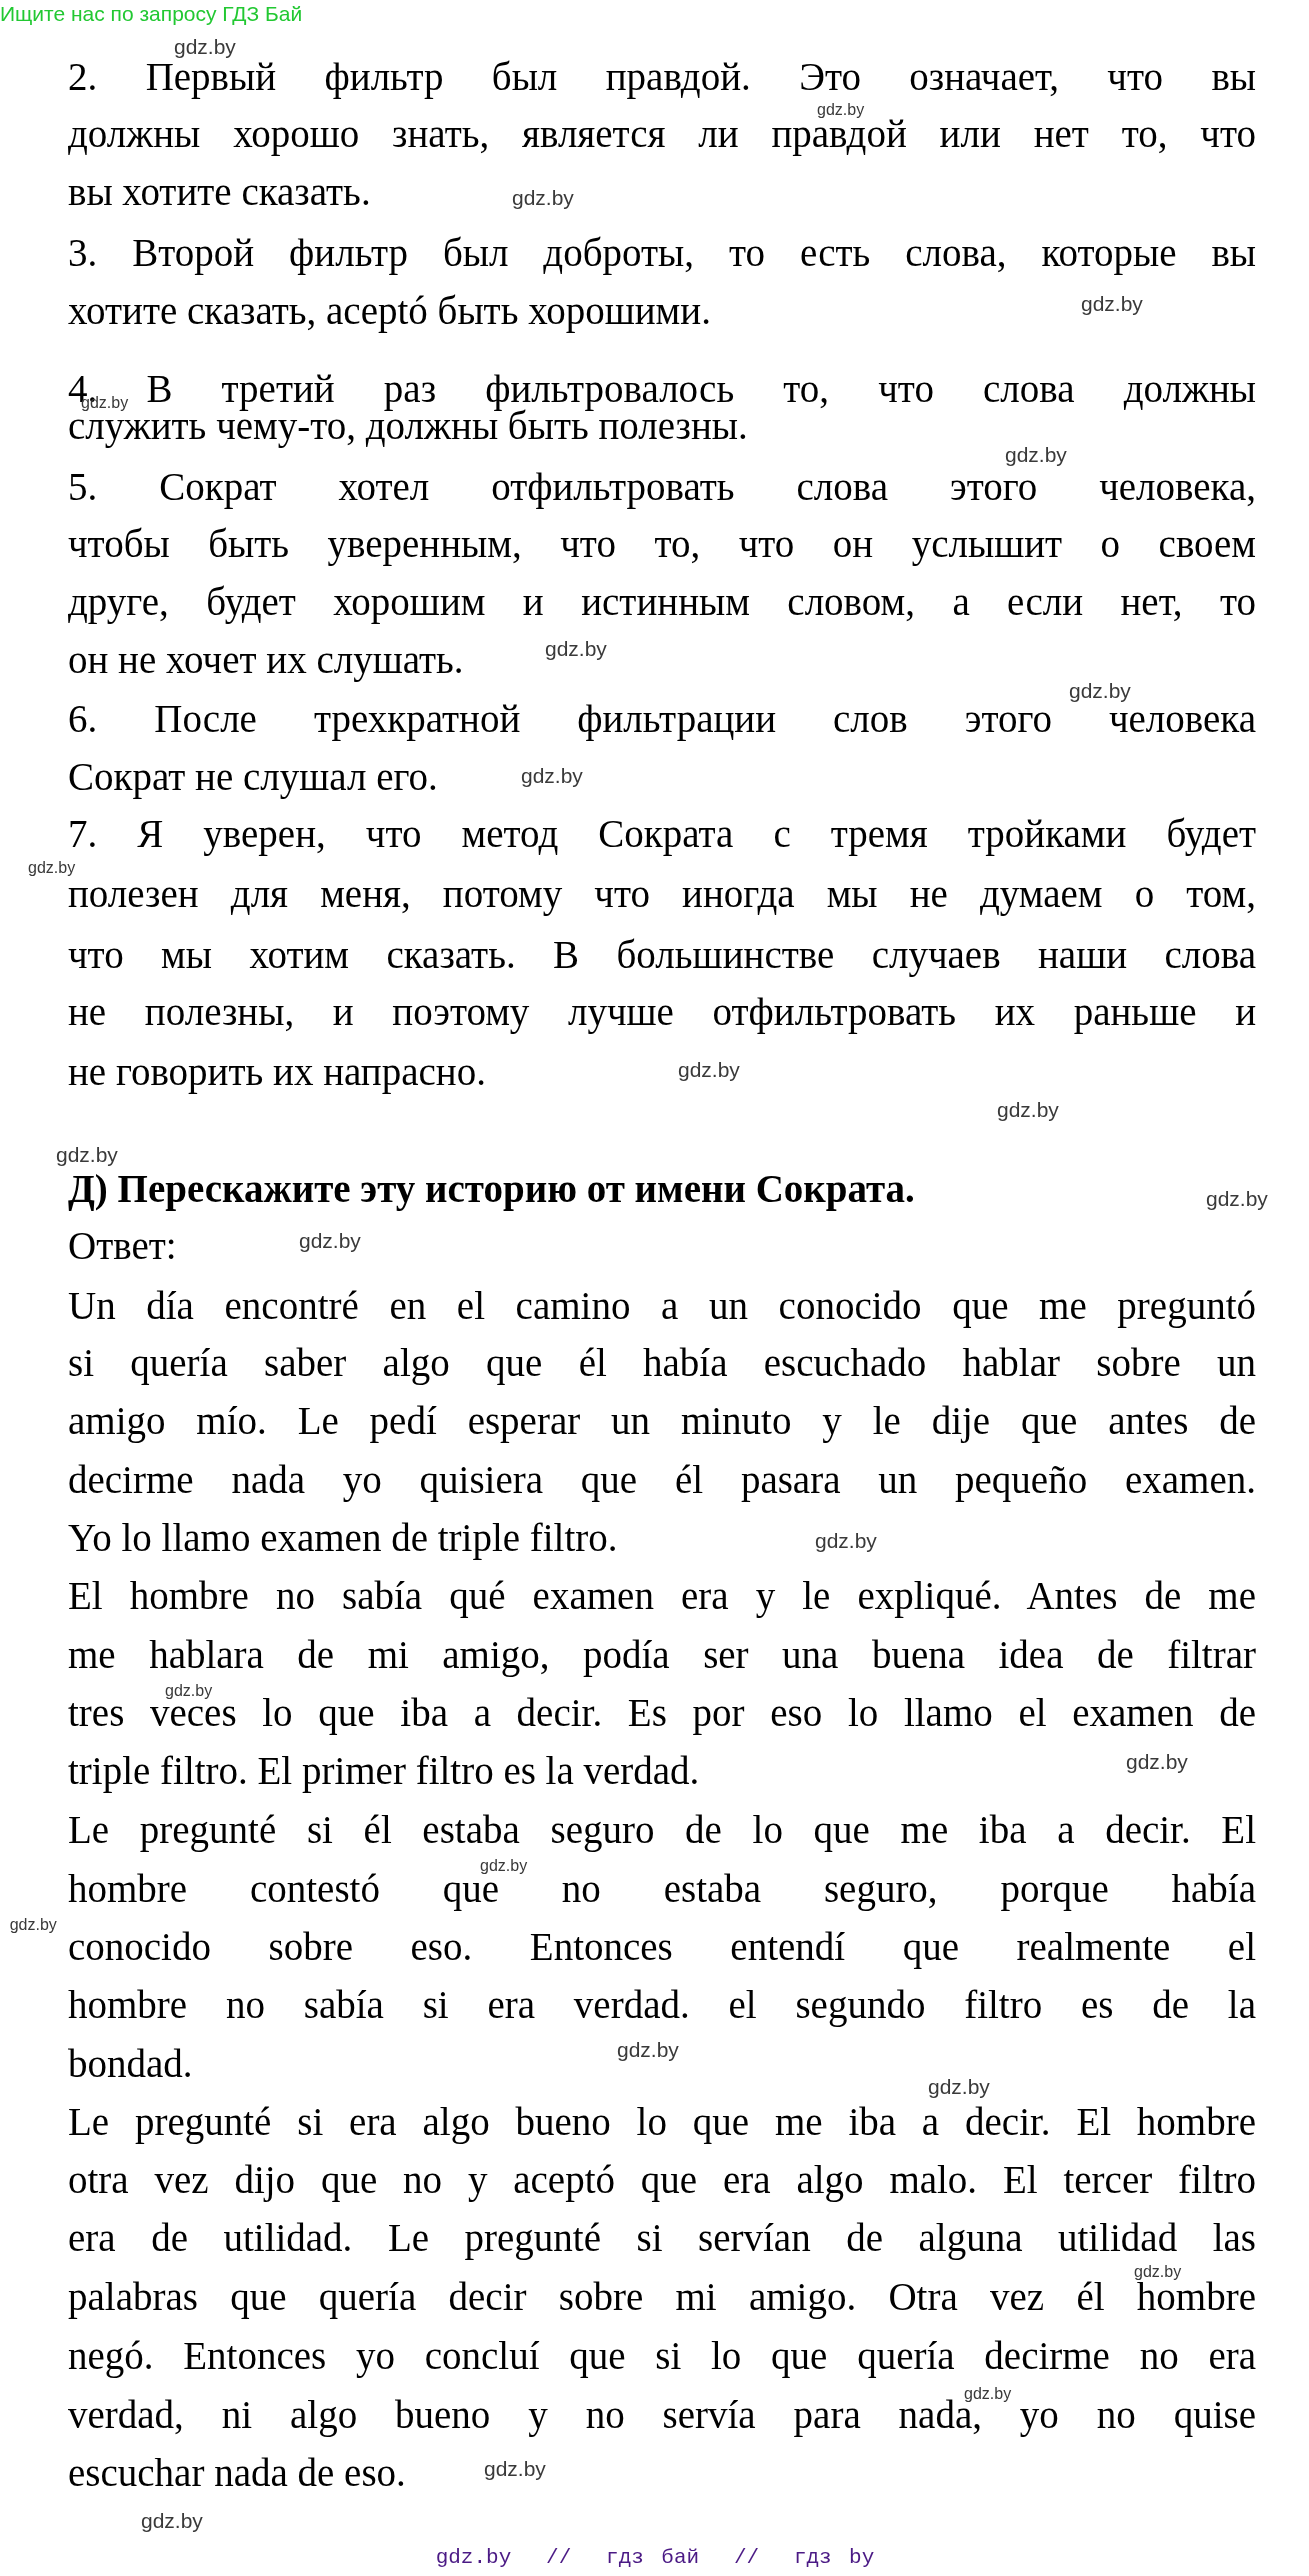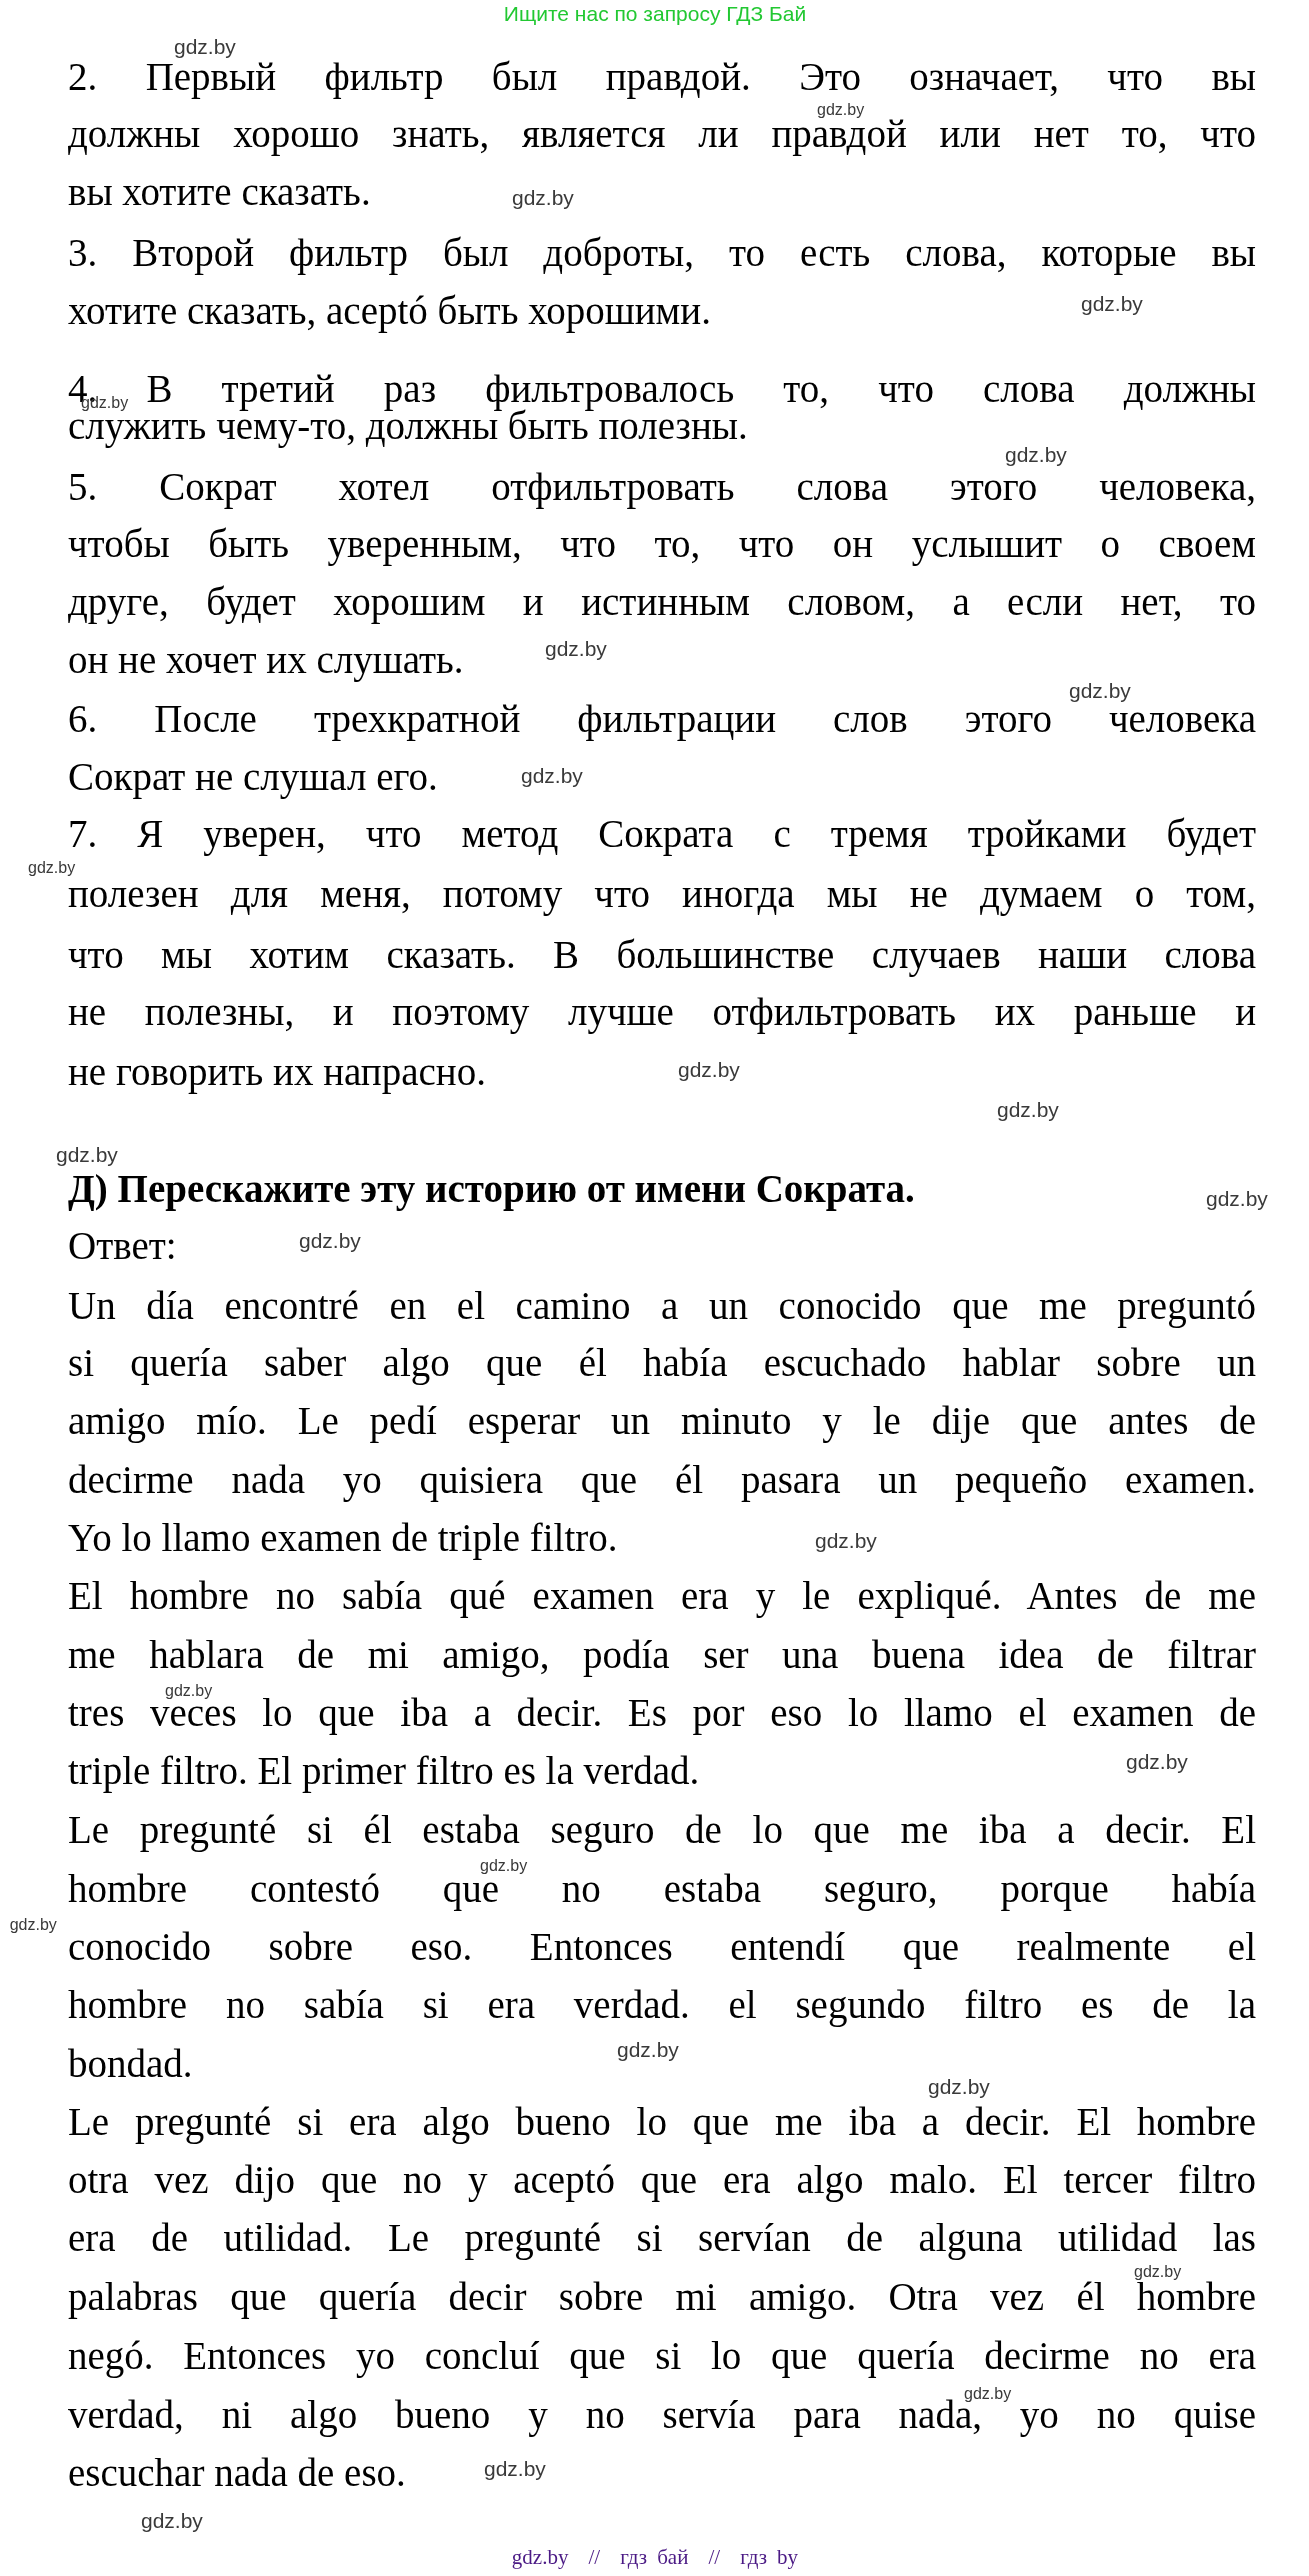--- a/index.html
+++ b/index.html
@@ -1,24 +1,24 @@
 <!DOCTYPE html>
 <html style="font-size:13px"><head>
 <meta charset="utf-8">
 <style>
   html, body { margin: 0; padding: 0; background: #ffffff; }
   body { width: 1310px; height: 2576px; position: relative; overflow: hidden; }
   .header {
     position: absolute; left: 0; top: 0; width: 1310px; height: 29px;
-    text-align: center; font-family: "Liberation Sans", sans-serif;
+    text-align: left; font-family: "Liberation Sans", sans-serif;
     font-size: 21px; line-height: 27.4px;
   }
   .footer {
     position: absolute; left: 0; top: 2544px; width: 1310px; height: 29px;
-    text-align: center; font-family: Liberation Serif, serif;
+    text-align: center; font-family: Liberation Mono, monospace;
     font-size: 21px; line-height: 27.4px; word-spacing: 4.8px;
   }
   .line {
     position: absolute; left: 68px; width: 1188px; height: 58px;
     font-family: "Liberation Serif", serif; font-size: 39px; line-height: 58px;
     color: #000; white-space: nowrap; overflow: visible;
   }
   .line.j { text-align: justify; text-align-last: justify; white-space: normal; }
   .line.bold { font-weight: bold; }
   .wm {

